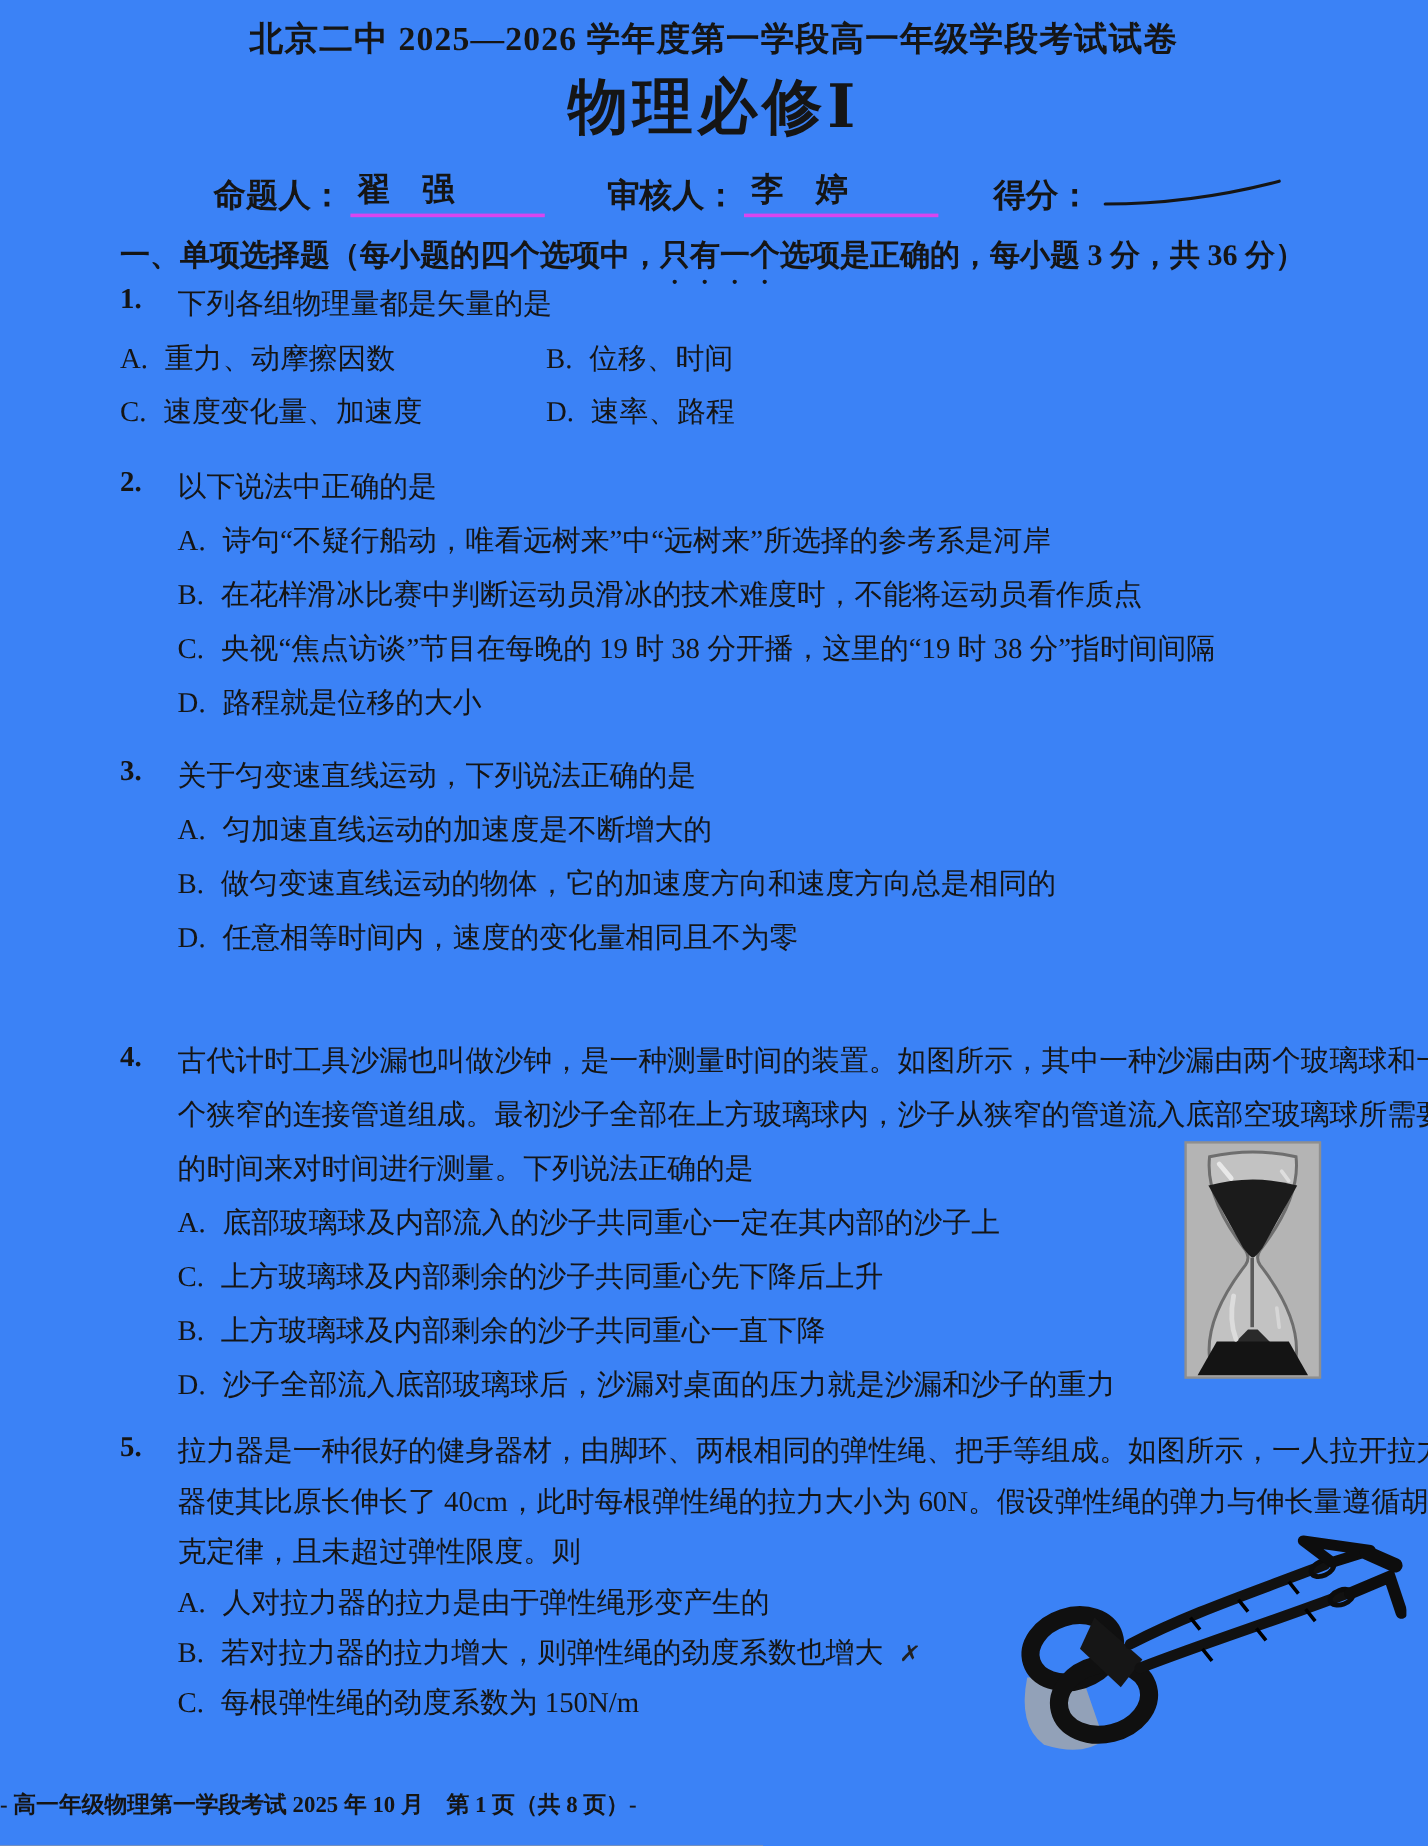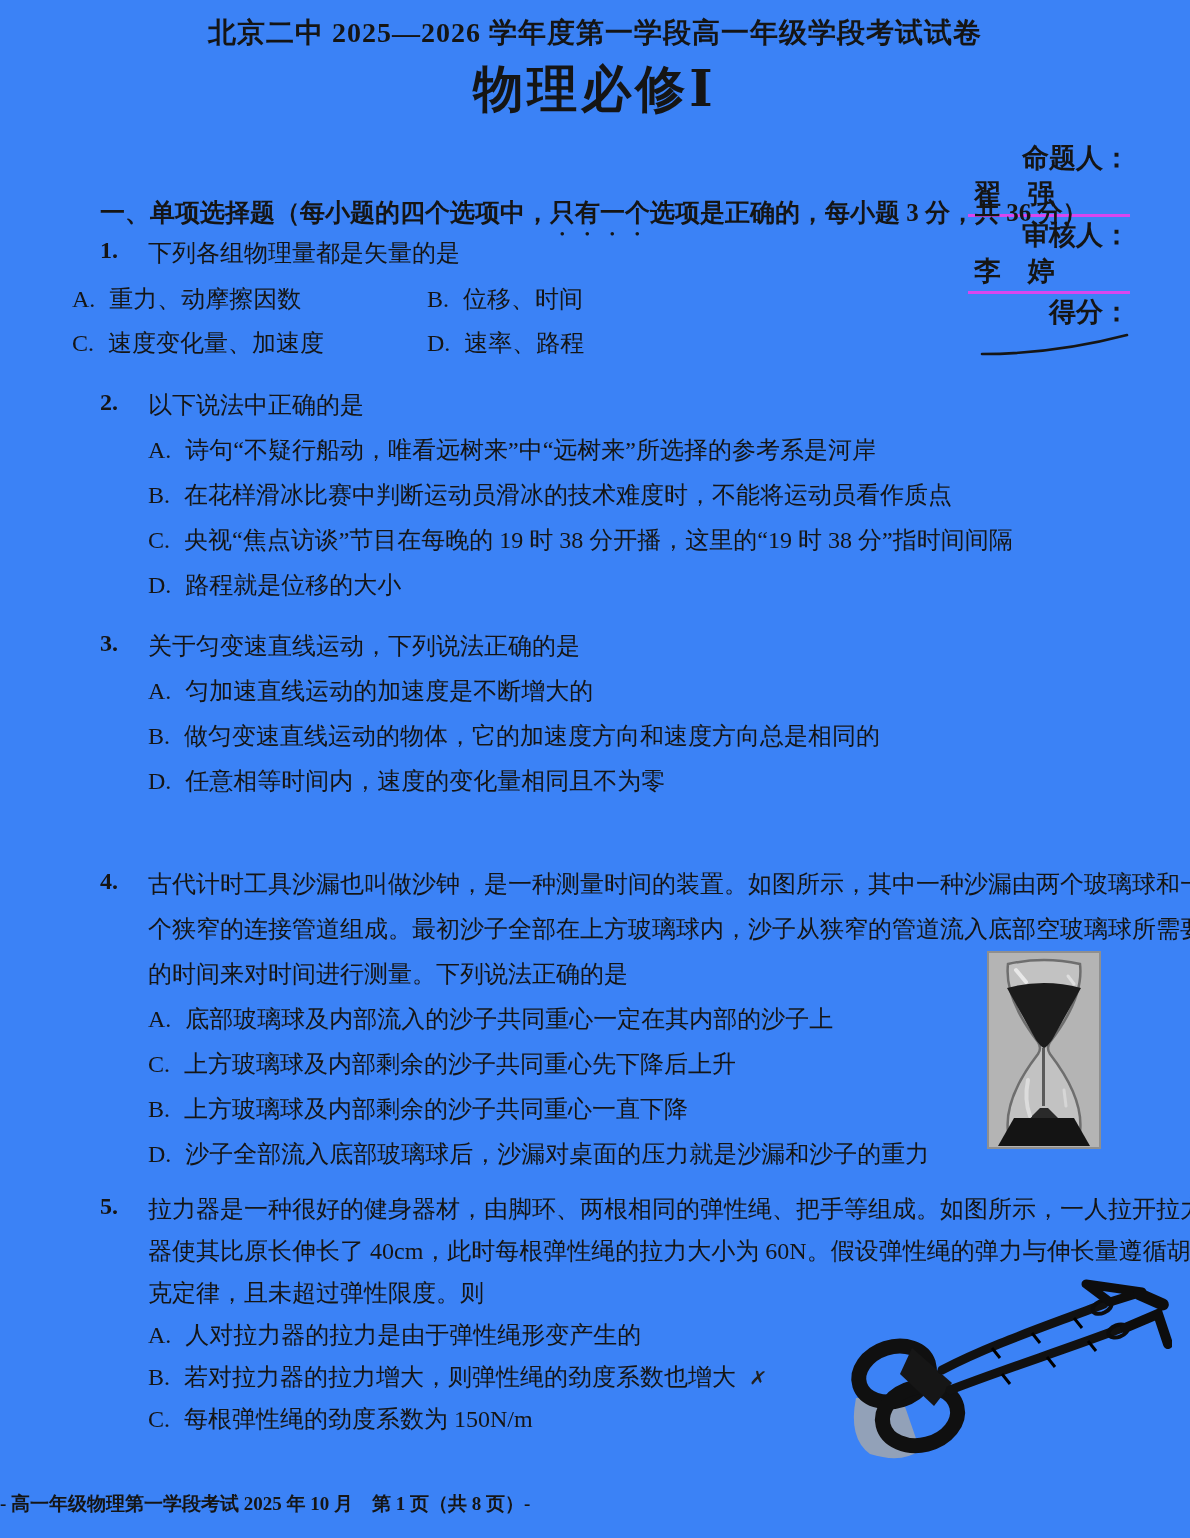--- a/index.html
+++ b/index.html
@@ -5,40 +5,40 @@
   html,body{margin:0;padding:0;background:#9a9a9a;}
   .page{
     position:relative;margin:0 auto;width:1190px;height:1538px;
     background:#3b82f6;color:#151515;
     font-family:"Liberation Serif","DejaVu Serif",serif;
     overflow:hidden;
   }
   .abs{position:absolute;}
   .school-line{top:14px;left:0;right:0;text-align:center;font-weight:bold;font-size:28px;letter-spacing:1px;}
   .paper-title{top:56px;left:0;right:0;text-align:center;font-weight:bold;font-size:50px;letter-spacing:4px;}
-  .meta{top:140px;left:178px;right:60px;font-size:27px;font-weight:bold;display:flex;align-items:flex-end;white-space:nowrap;flex-direction:column;}
+  .meta{top:140px;left:178px;right:60px;font-size:27px;font-weight:bold;display:flex;align-items:flex-end;white-space:nowrap;}
   .mlabel{display:inline-block;}
   .gap1{margin-left:52px;}
   .gap2{margin-left:46px;text-align:center;}
   .name-underline{
     display:inline-block;min-width:150px;text-align:left;
     border-bottom:3px solid #d946ef;letter-spacing:10px;padding:0 6px 2px 6px;margin-left:6px;
   }
   .score-line{display:inline-block;margin-left:10px;}
   .section-heading{top:196px;left:100px;font-weight:bold;font-size:25px;}
   .emph{
     -webkit-text-emphasis:dot #151515;text-emphasis:dot #151515;
     -webkit-text-emphasis-position:under left;text-emphasis-position:under left;
   }
   .q{left:0;width:1190px;font-size:24px;}
   .qnum{position:absolute;left:100px;top:0;font-weight:bold;}
   .ln{padding-left:148px;height:45px;box-sizing:border-box;white-space:nowrap;}
   .ln42{height:42px;}
   .ln46{height:46px;}
-  .optrow{display:flex;padding-left:72px;height:44px;box-sizing:border-box;}
+  .optrow{display:flex;padding-left:100px;height:44px;box-sizing:border-box;}
   .cell1{width:355px;}
   .olabel{margin-right:14px;}
   .stray{display:inline-block;margin-left:14px;font-size:20px;transform:rotate(8deg);color:#222;}
   .footer{top:1491px;left:0;right:0;font-weight:bold;font-size:19px;}
   .figure{position:absolute;}
 </style>
 </head>
 <body>
 
 <div class="page">

